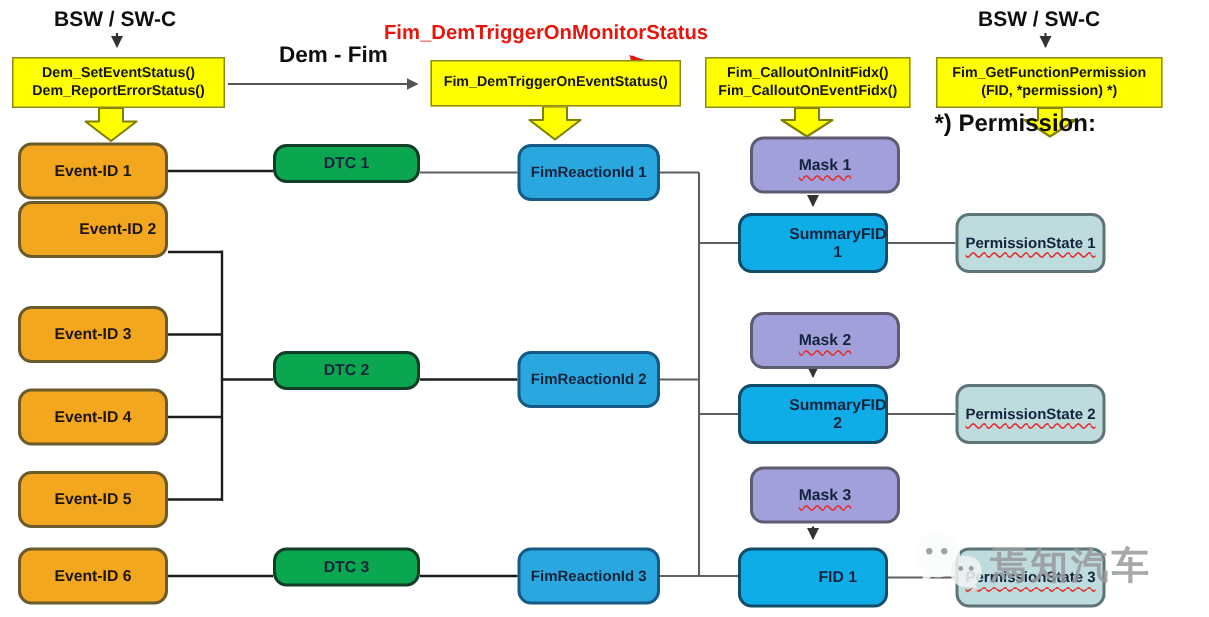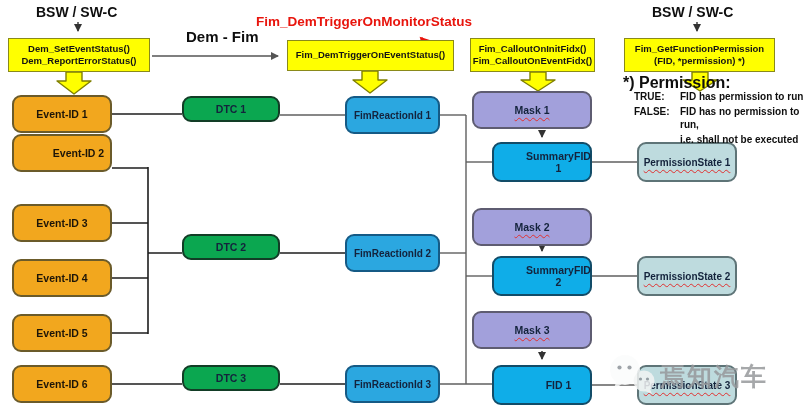--- a/index.html
+++ b/index.html
@@ -21,21 +21,21 @@
   }
 
   .node {
     position:absolute; z-index:1; display:flex; align-items:center; justify-content:center;
     border-radius:9px; font-weight:bold; font-size:10.5px; color:#14233c;
     box-sizing:border-box; text-align:center;
   }
   .event    { left:12px;  width:100px; height:38px; background:#f2a71e; border:2px solid #6b5b2a; color:#1d1508; }
   .dtc      { left:182px; width:98px;  height:26px; background:#0ba750; border:2px solid #123d26; }
   .reaction { left:345px; width:95px;  height:38px; background:#2ba7e0; border:2px solid #155a85; font-size:10px; }
-  .mask     { left:472px; width:120px; height:38px; background:#a2a0db; border:2px solid #5e5c71; }
+  .mask     { left:500px; width:100px; height:38px; background:#a2a0db; border:2px solid #5e5c71; }
   .fid      { left:492px; width:100px; height:40px; background:#0fade8; border:2px solid #124c68;padding-left:33px; }
   .perm     { left:637px; width:100px; height:40px; background:#bedbde; border:2px solid #5e7477; font-size:10px; }
 
   .misspell { text-decoration-line:underline; text-decoration-style:wavy; text-decoration-color:#e03030; text-decoration-thickness:1px; text-underline-offset:3px; }
 
   .perm-header { position:absolute; left:623px; top:74px; font-size:16px; font-weight:bold; color:#0e0e0e; z-index:2; }
   .tf-note {
     position:absolute; left:634px; top:90px; z-index:2;
     display:grid; grid-template-columns:42px auto; column-gap:4px; row-gap:1px;
     font-size:10px; font-weight:bold; color:#0e0e0e; line-height:1.35;
@@ -109,38 +109,30 @@
   <div class="dem-fim-label">Dem - Fim</div>
   <div class="red-note">Fim_DemTriggerOnMonitorStatus</div>
 
   <div class="fnbox" style="left:8px; top:38px; width:142px; height:34px;">
     <span>Dem_SetEventStatus()</span>
     <span>Dem_ReportErrorStatus()</span>
   </div>
   <div class="fnbox" style="left:287px; top:40px; width:167px; height:31px;">
     <span>Fim_DemTriggerOnEventStatus()</span>
   </div>
-  <div class="fnbox" style="left:470px; top:38px; width:125px; height:34px;">
+  <div class="fnbox" style="left:470px; top:38px; width:137px; height:34px;">
     <span>Fim_CalloutOnInitFidx()</span>
     <span>Fim_CalloutOnEventFidx()</span>
   </div>
   <div class="fnbox" style="left:624px; top:38px; width:151px; height:34px;">
     <span>Fim_GetFunctionPermission</span>
     <span>(FID, *permission)  *)</span>
   </div>
 
   <div class="perm-header">*) Permission:</div>
-  <div class="tf-note">
-    <span>TRUE:</span>
-    <span>FID has permission to run</span>
-    <span>FALSE:</span>
-    <span>FID has no permission to run,</span>
-    <span></span>
-    <span>i.e. shall not be executed</span>
-  </div>
 
   <div class="node event" style="top:95px;">Event-ID 1</div>
   <div class="node event" style="top:134px;padding-left:33px;">Event-ID 2</div>
   <div class="node event" style="top:204px;">Event-ID 3</div>
   <div class="node event" style="top:259px;">Event-ID 4</div>
   <div class="node event" style="top:314px;">Event-ID 5</div>
   <div class="node event" style="top:365px;">Event-ID 6</div>
 
   <div class="node dtc" style="top:96px;">DTC 1</div>
   <div class="node dtc" style="top:234px;">DTC 2</div>

